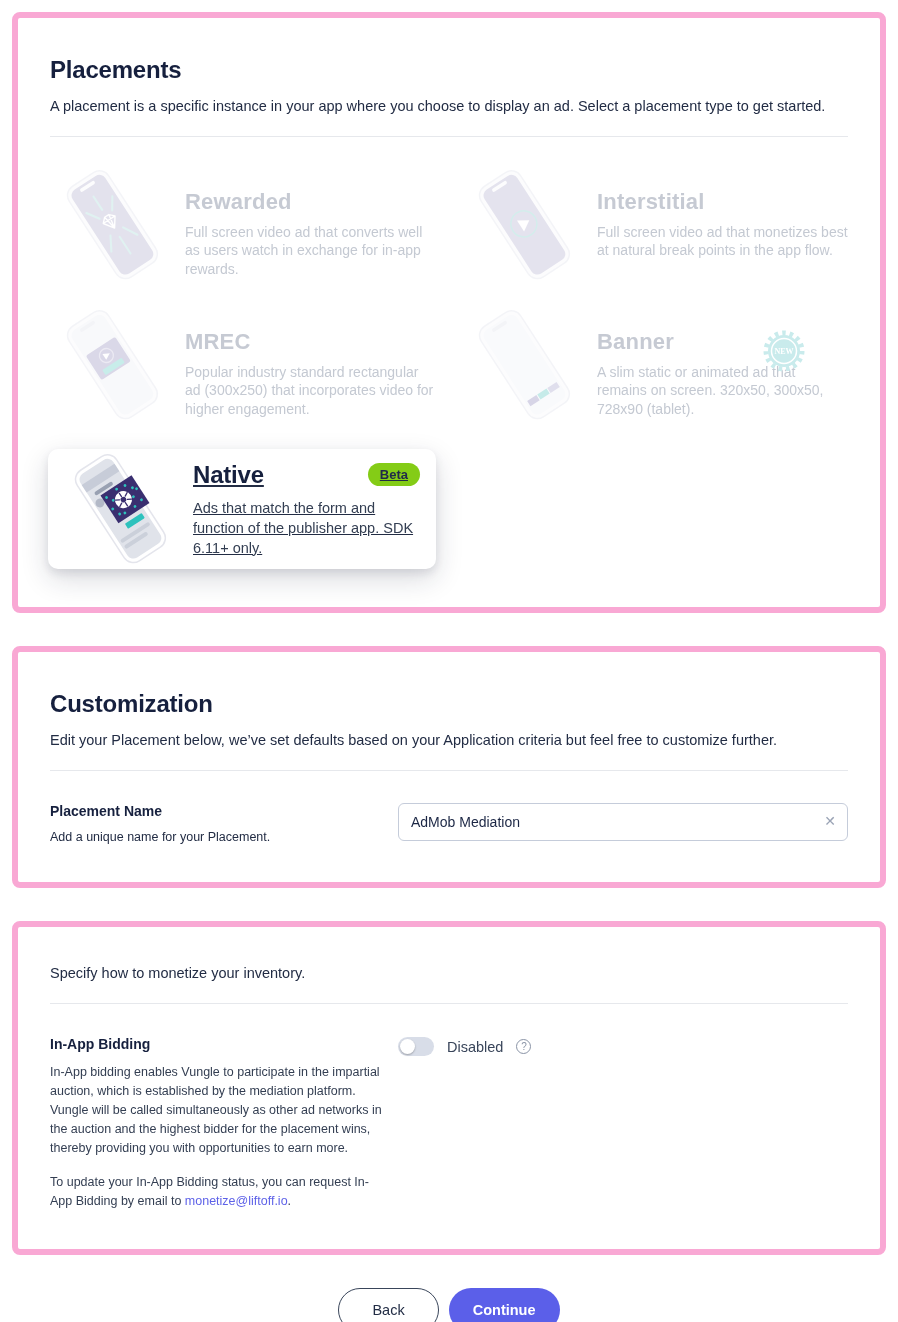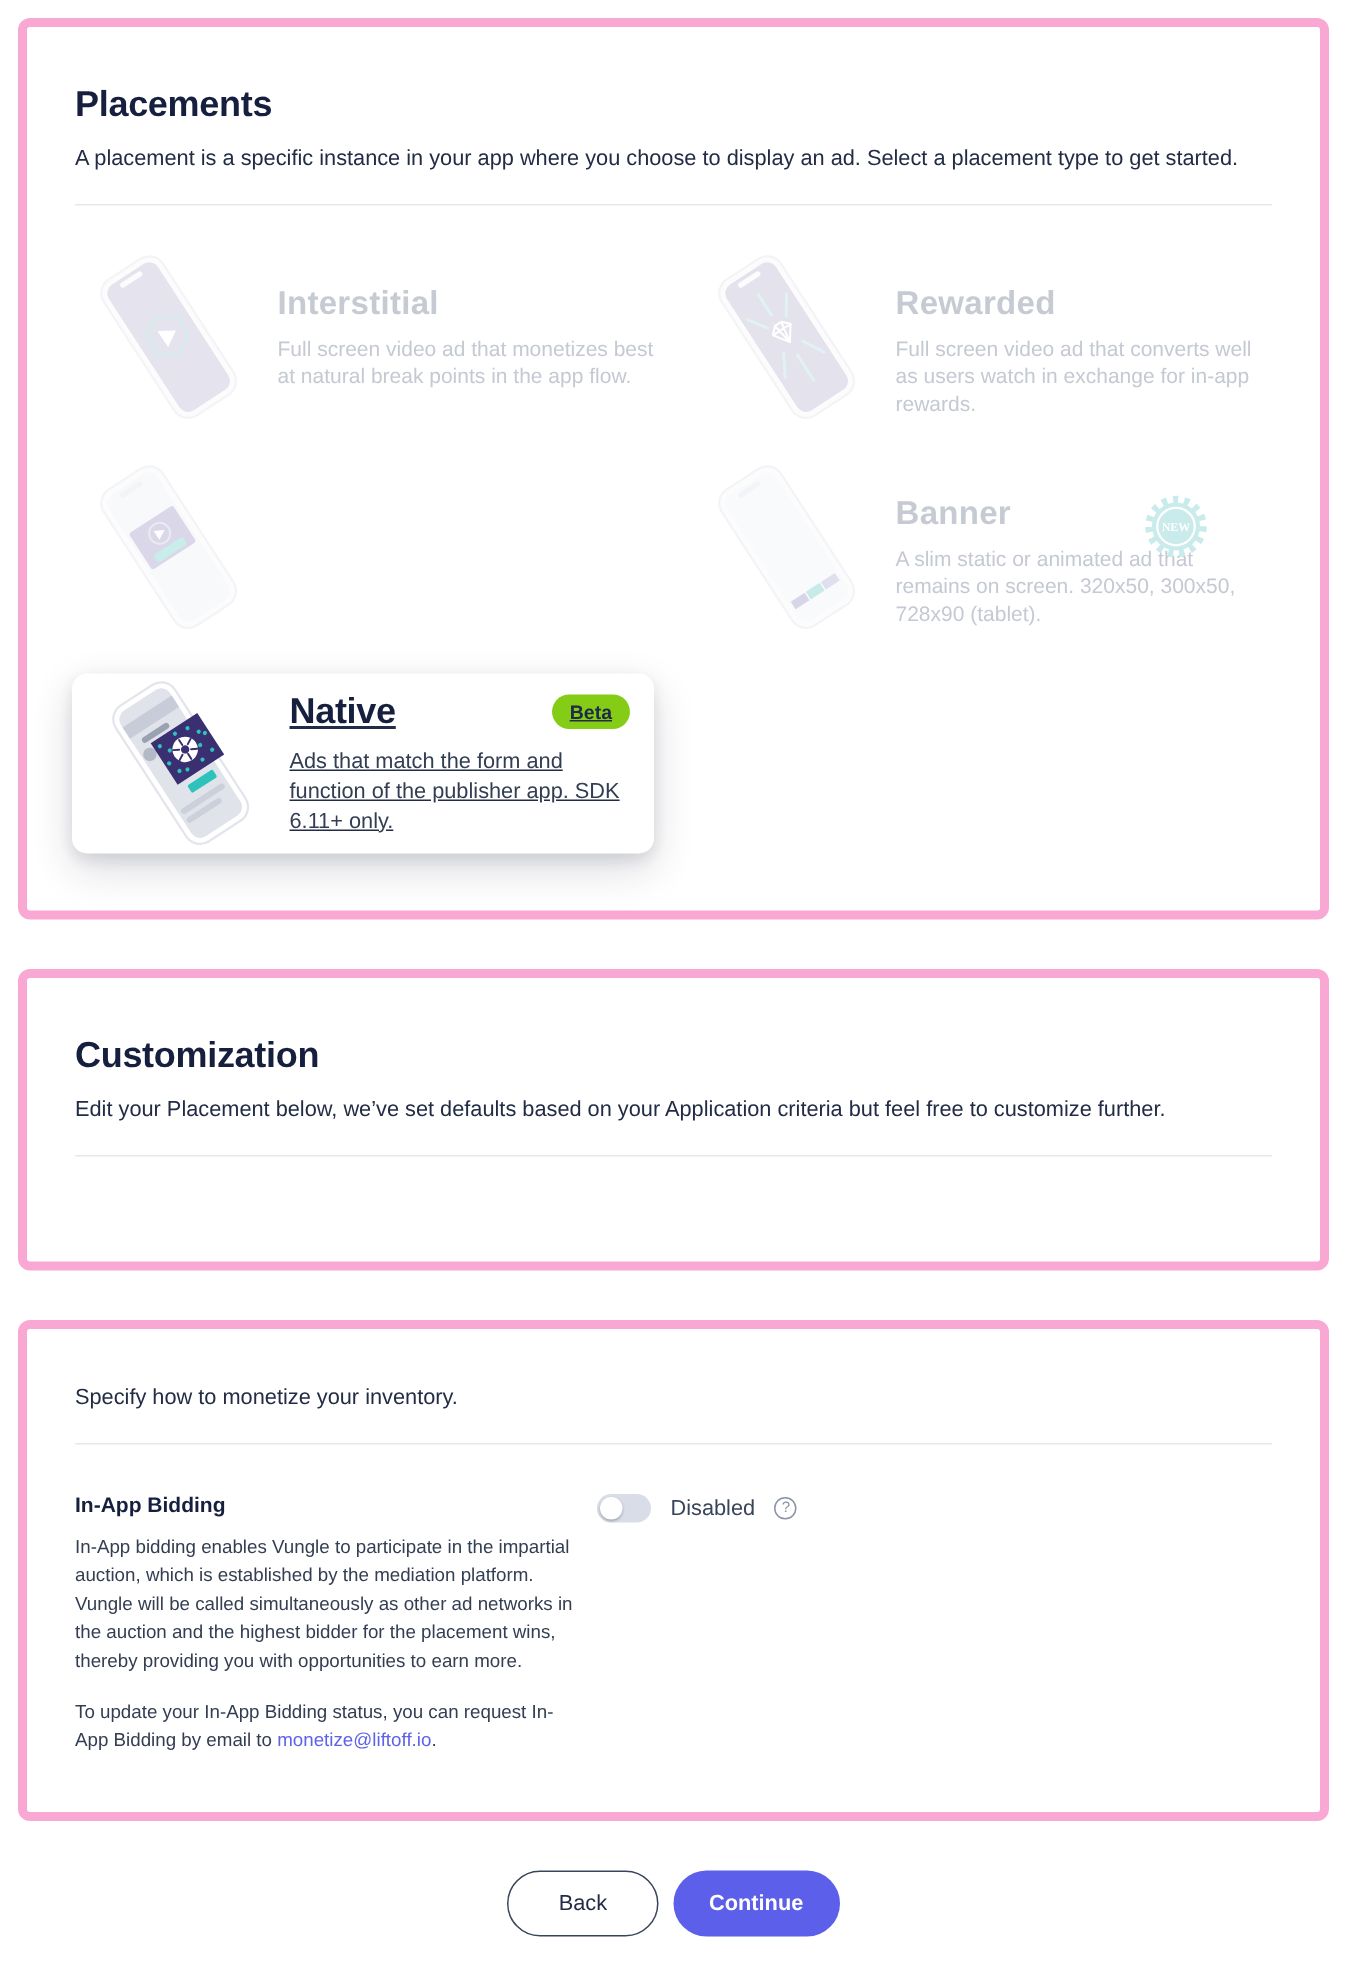--- a/index.html
+++ b/index.html
@@ -208,38 +208,20 @@
   <p class="card-sub">A placement is a specific instance in your app where you choose to display an ad. Select a placement type to get started.</p>
   <hr class="divider">
 
   <div class="type-grid">
 
     <div class="type-item faded">
       <div class="phone-box">
         <svg viewBox="0 0 125 112" width="125" height="112">
           <g transform="rotate(-33 62 56)">
             <rect x="39" y="2" width="47" height="108" rx="11" fill="#FBFBFD" stroke="#E9EAF1" stroke-width="1.5"></rect>
-            <rect x="43" y="6" width="39" height="100" rx="7" fill="#CBC9DF"></rect>
-            <rect x="54" y="8.5" width="17" height="3.5" rx="1.75" fill="#FBFBFD"></rect>
-            <circle cx="62.5" cy="55" r="13" fill="none" stroke="#A9DDDA" stroke-width="1.5"></circle>
-            <path d="M58.5 48.5 L69 55 L58.5 61.5 Z" fill="#FFFFFF"></path>
-          </g>
-        </svg>
-      </div>
-      <div class="type-text">
-        <div class="type-title">Interstitial</div>
-        <div class="type-desc">Full screen video ad that monetizes best at natural break points in the app flow.</div>
-      </div>
-    </div>
-
-    <div class="type-item faded">
-      <div class="phone-box">
-        <svg viewBox="0 0 125 112" width="125" height="112">
-          <g transform="rotate(-33 62 56)">
-            <rect x="39" y="2" width="47" height="108" rx="11" fill="#FBFBFD" stroke="#E9EAF1" stroke-width="1.5"></rect>
             <rect x="43" y="6" width="39" height="100" rx="7" fill="#C9C7DD"></rect>
             <rect x="54" y="8.5" width="17" height="3.5" rx="1.75" fill="#FBFBFD"></rect>
             <g stroke="#C3E7E5" stroke-width="2" stroke-linecap="round">
               <path d="M62 22 L62 38"></path>
                 <path d="M47 32 L55 44"></path>
                 <path d="M78 32 L70 44"></path>
               <path d="M47 78 L55 64"></path>
                 <path d="M78 78 L70 64"></path>
                 <path d="M62 90 L62 70"></path>
             </g>
@@ -251,28 +233,50 @@
         <div class="type-title">Rewarded</div>
         <div class="type-desc">Full screen video ad that converts well as users watch in exchange for in-app rewards.</div>
       </div>
     </div>
 
     <div class="type-item faded">
       <div class="phone-box">
         <svg viewBox="0 0 125 112" width="125" height="112">
           <g transform="rotate(-33 62 56)">
             <rect x="39" y="2" width="47" height="108" rx="11" fill="#FBFBFD" stroke="#E9EAF1" stroke-width="1.5"></rect>
+            <rect x="43" y="6" width="39" height="100" rx="7" fill="#CBC9DF"></rect>
+            <rect x="54" y="8.5" width="17" height="3.5" rx="1.75" fill="#FBFBFD"></rect>
+            <circle cx="62.5" cy="55" r="13" fill="none" stroke="#A9DDDA" stroke-width="1.5"></circle>
+            <path d="M58.5 48.5 L69 55 L58.5 61.5 Z" fill="#FFFFFF"></path>
+          </g>
+        </svg>
+      </div>
+      <div class="type-text">
+        <div class="type-title">Interstitial</div>
+        <div class="type-desc">Full screen video ad that monetizes best at natural break points in the app flow.</div>
+      </div>
+    </div>
+
+    <div class="type-item faded">
+      <div class="phone-box">
+        <svg viewBox="0 0 125 112" width="125" height="112">
+          <g transform="rotate(-33 62 56)">
+            <rect x="39" y="2" width="47" height="108" rx="11" fill="#FBFBFD" stroke="#E9EAF1" stroke-width="1.5"></rect>
             <rect x="43" y="6" width="39" height="100" rx="7" fill="#F3F4F8"></rect>
             <rect x="54" y="8.5" width="17" height="3.5" rx="1.75" fill="#E8EAF1"></rect>
             <rect x="45" y="34" width="35" height="29" rx="2" fill="#B7B2D3"></rect>
             <circle cx="62.5" cy="45" r="7" fill="none" stroke="#D9D6E8" stroke-width="1.3"></circle>
             <path d="M60 41.5 L66.5 45 L60 48.5 Z" fill="#FFFFFF"></path>
             <rect x="51" y="55" width="23" height="6" rx="1" fill="#92DCD7"></rect>
           </g>
         </svg>
+      </div>
+      <div class="type-text">
+        <div class="type-title">MREC</div>
+        <div class="type-desc">Popular industry standard rectangular ad (300x250) that incorporates video for higher engagement.</div>
       </div>
     </div>
 
     <div class="type-item faded">
       <div class="phone-box">
         <svg viewBox="0 0 125 112" width="125" height="112">
           <g transform="rotate(-33 62 56)">
             <rect x="39" y="2" width="47" height="108" rx="11" fill="#FBFBFD" stroke="#E9EAF1" stroke-width="1.5"></rect>
             <rect x="43" y="6" width="39" height="100" rx="7" fill="#F5F6FA"></rect>
             <rect x="54" y="8.5" width="17" height="3.5" rx="1.75" fill="#E8EAF1"></rect>
@@ -346,20 +350,30 @@
     </div>
 
   </div>
 </section>
 
 <section class="card">
   <h1 class="card-title">Customization</h1>
   <p class="card-sub">Edit your Placement below, we’ve set defaults based on your Application criteria but feel free to customize further.</p>
   <hr class="divider">
 
+  <div class="field-row">
+    <div class="field-label-col">
+      <div class="field-label">Placement Name</div>
+      <div class="field-help">Add a unique name for your Placement.</div>
+    </div>
+    <div class="input-wrap">
+      <input type="text" class="text-input" value="AdMob Mediation" style="">
+      <span class="clear-icon">✕</span>
+    </div>
+  </div>
 </section>
 
 <section class="card">
   <p class="card-sub">Specify how to monetize your inventory.</p>
   <hr class="divider">
 
   <div class="field-row">
     <div class="field-label-col">
       <div class="field-label">In-App Bidding</div>
       <p class="bid-desc">In-App bidding enables Vungle to participate in the impartial auction, which is established by the mediation platform. Vungle will be called simultaneously as other ad networks in the auction and the highest bidder for the placement wins, thereby providing you with opportunities to earn more.</p>

